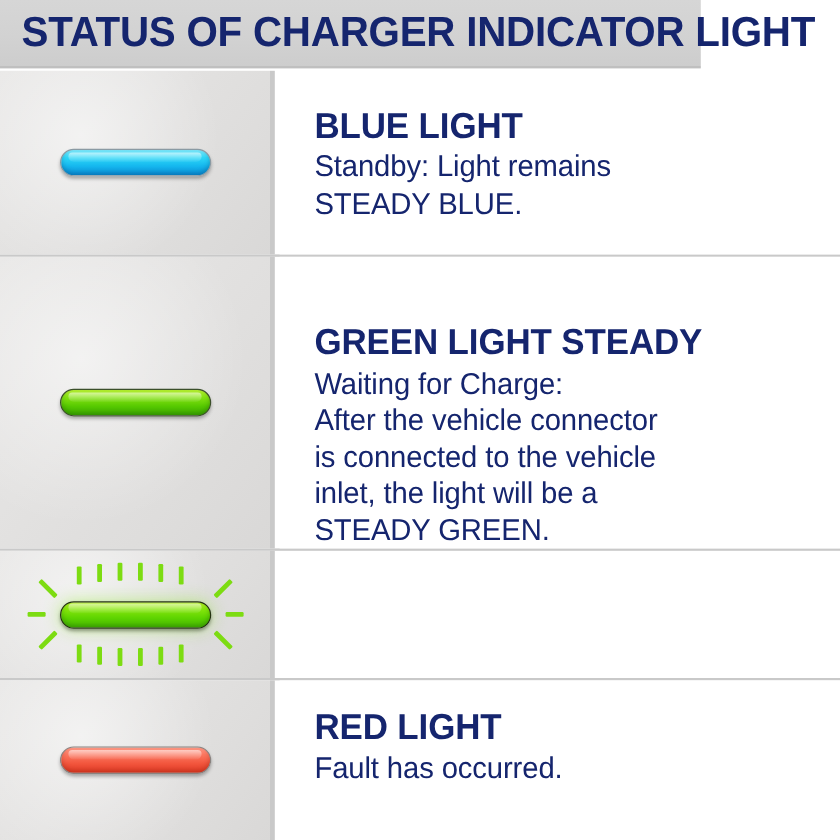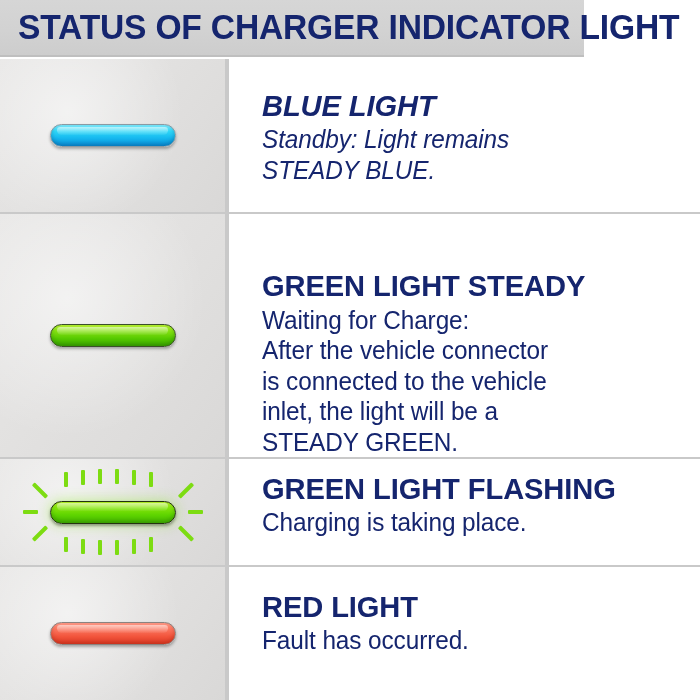--- a/index.html
+++ b/index.html
@@ -54,21 +54,21 @@
   }
 
   .row {
     position: relative;
     width: 700px;
     box-sizing: border-box;
     border-bottom: 2px solid #c9c9c9;
   }
   .row:last-child { border-bottom: none; }
 
-  .row-r1 { height: 155px; font-style: italic; }
+  .row-r1 { height: 155px; }
   .row-r2 { height: 245px; }
   .row-r3 { height: 108px; }
   .row-r4 { height: 133px; }
 
   .cell-icon {
     position: absolute;
     left: 0;
     top: 0;
     width: 229px;
     height: 100%;
@@ -262,26 +262,20 @@
             <div class="ray ray-h" style="left:170px; top:44px;"></div>
 
             <div class="ray ray-d" style="left:20px; top:15px; transform: rotate(-45deg);"></div>
             <div class="ray ray-d" style="left:20px; top:58px; transform: rotate(45deg);"></div>
             <div class="ray ray-d" style="left:166px; top:15px; transform: rotate(45deg);"></div>
             <div class="ray ray-d" style="left:166px; top:58px; transform: rotate(-45deg);"></div>
           </div>
           <div class="led led-green-flash"></div>
         </div>
       </div>
-      <div class="cell-text">
-        <div class="item-title">GREEN LIGHT FLASHING</div>
-        <div class="item-body">
-          <div class="bline">Charging is taking place.</div>
-        </div>
-      </div>
     </div>
 
     <div class="row row-r4">
       <div class="cell-icon">
         <div class="led-wrap">
           <div class="led led-red"></div>
         </div>
       </div>
       <div class="cell-text">
         <div class="item-title">RED LIGHT</div>

